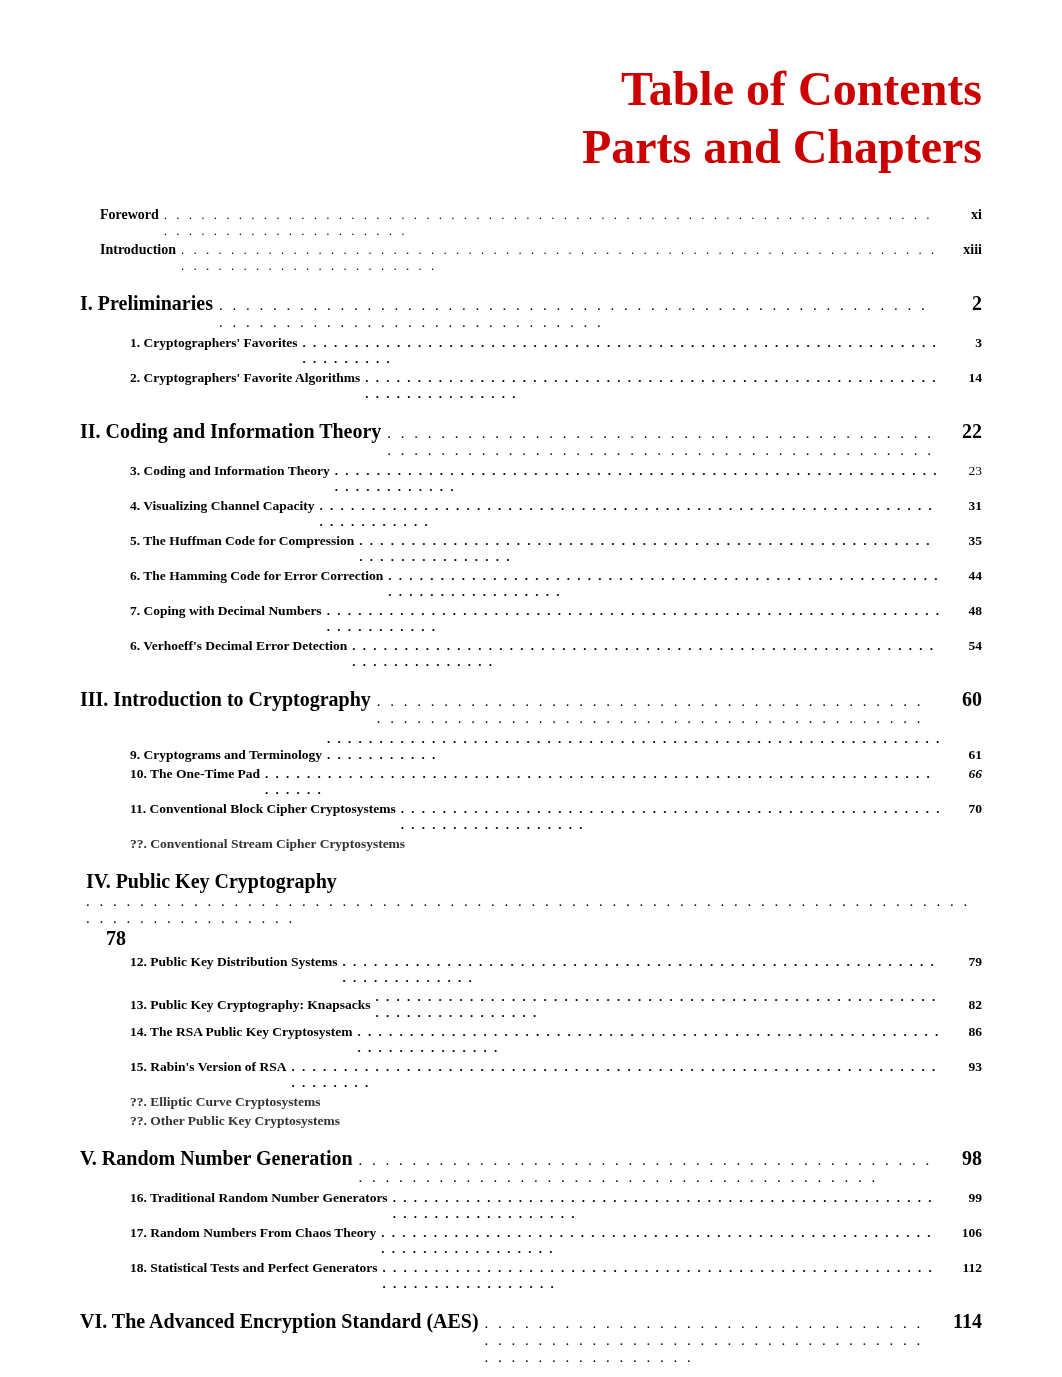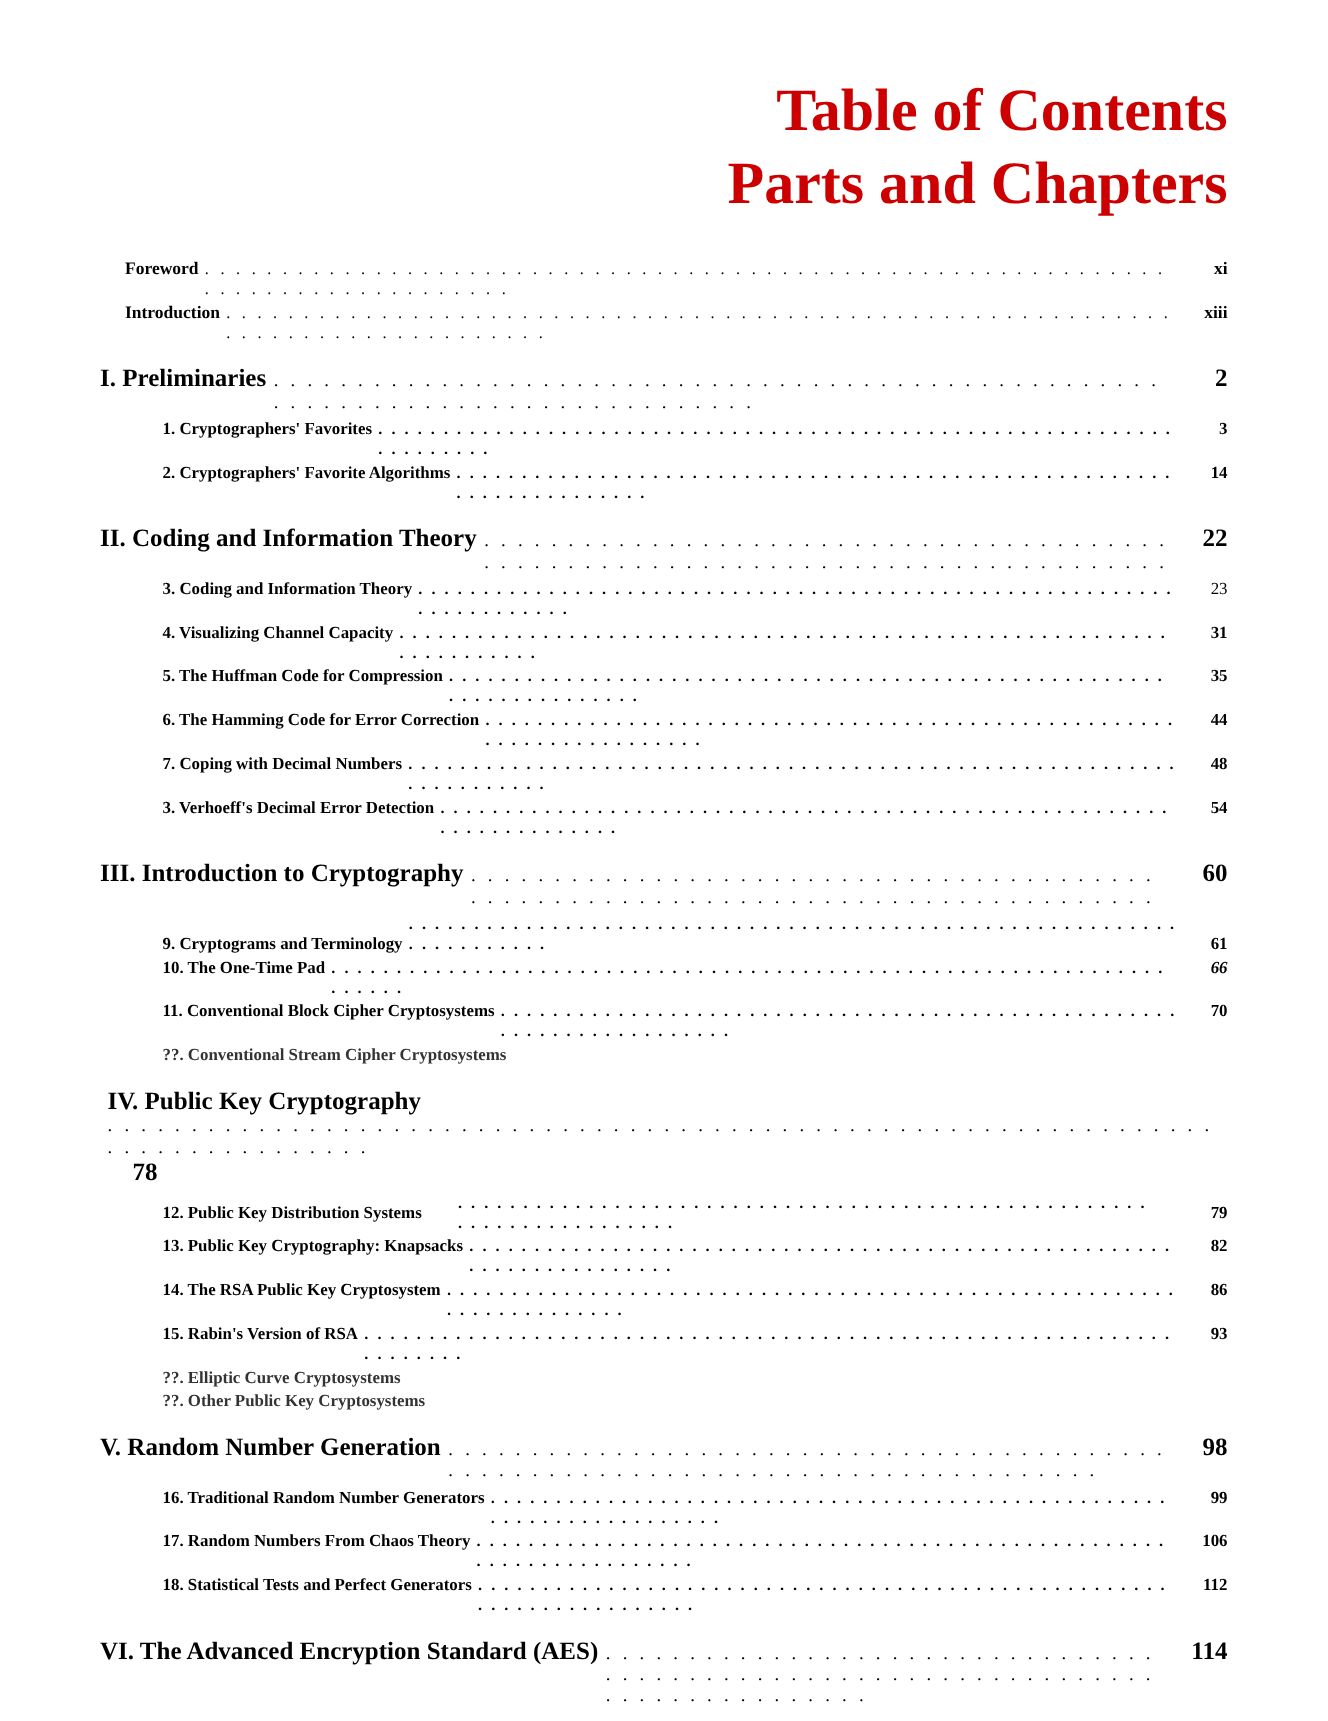--- a/index.html
+++ b/index.html
@@ -84,21 +84,21 @@
       <span style="font-size: 13.5px; font-weight: bold; white-space: nowrap;">6. The Hamming Code for Error Correction</span>
       <span style="flex: 1 1 0%; overflow: hidden; margin: 0px 5px; font-size: 13px; font-weight: bold; letter-spacing: 2px;">. . . . . . . . . . . . . . . . . . . . . . . . . . . . . . . . . . . . . . . . . . . . . . . . . . . . . . . . . . . . . . . . . . . . . .</span>
       <span style="font-size: 13.5px; font-weight: bold; white-space: nowrap; min-width: 35px; text-align: right;">44</span>
     </div>
     <div style="display: flex; align-items: baseline; padding-left: 50px; margin-bottom: 3px;">
       <span style="font-size: 13.5px; font-weight: bold; white-space: nowrap;">7. Coping with Decimal Numbers</span>
       <span style="flex: 1 1 0%; overflow: hidden; margin: 0px 5px; font-size: 13px; font-weight: bold; letter-spacing: 2px;">. . . . . . . . . . . . . . . . . . . . . . . . . . . . . . . . . . . . . . . . . . . . . . . . . . . . . . . . . . . . . . . . . . . . . .</span>
       <span style="font-size: 13.5px; font-weight: bold; white-space: nowrap; min-width: 35px; text-align: right;">48</span>
     </div>
     <div style="display: flex; align-items: baseline; padding-left: 50px; margin-bottom: 3px;">
-      <span style="font-size: 13.5px; font-weight: bold; white-space: nowrap;">3. Verhoeff's Decimal Error Detection</span>
+      <span style="font-size: 13.5px; font-weight: bold; white-space: nowrap;">6. Verhoeff's Decimal Error Detection</span>
       <span style="flex: 1 1 0%; overflow: hidden; margin: 0px 5px; font-size: 13px; font-weight: bold; letter-spacing: 2px;">. . . . . . . . . . . . . . . . . . . . . . . . . . . . . . . . . . . . . . . . . . . . . . . . . . . . . . . . . . . . . . . . . . . . . .</span>
       <span style="font-size: 13.5px; font-weight: bold; white-space: nowrap; min-width: 35px; text-align: right;">54</span>
     </div>
     <div style="display: flex; align-items: baseline; margin-top: 18px; margin-bottom: 4px;">
       <span style="font-size: 20px; font-weight: bold; white-space: nowrap;">III.  Introduction to Cryptography</span>
       <span style="flex: 1 1 0%; overflow: hidden; margin: 0px 6px; font-size: 15px; font-weight: normal; letter-spacing: 3px;">. . . . . . . . . . . . . . . . . . . . . . . . . . . . . . . . . . . . . . . . . . . . . . . . . . . . . . . . . . . . . . . . . . . . . . . . . . . . . . . . . .</span>
       <span style="font-size: 20px; font-weight: bold; white-space: nowrap; min-width: 40px; text-align: right;">60</span>
     </div>
     <div style="display: flex; align-items: flex-end; padding-left: 50px; margin-bottom: 3px;">
       <span style="font-size: 13.5px; font-weight: bold; white-space: nowrap;">9. Cryptograms and Terminology</span>
@@ -114,26 +114,26 @@
       <span style="font-size: 13.5px; font-weight: bold; white-space: nowrap;">11. Conventional Block Cipher Cryptosystems</span>
       <span style="flex: 1 1 0%; overflow: hidden; margin: 0px 5px; font-size: 13px; font-weight: bold; letter-spacing: 2px;">. . . . . . . . . . . . . . . . . . . . . . . . . . . . . . . . . . . . . . . . . . . . . . . . . . . . . . . . . . . . . . . . . . . . . .</span>
       <span style="font-size: 13.5px; font-weight: bold; white-space: nowrap; min-width: 35px; text-align: right;">70</span>
     </div>
     <div style="padding-left: 50px; font-size: 13.5px; font-weight: bold; margin-bottom: 3px; color: rgb(51, 51, 51);">??.  Conventional Stream Cipher Cryptosystems</div>
     <div style="display: flex; align-items: baseline; margin-top: 18px; margin-bottom: 4px; flex-direction: column;">
       <span style="font-size: 20px; font-weight: bold; white-space: nowrap;">IV.  Public Key Cryptography</span>
       <span style="flex: 1 1 0%; overflow: hidden; margin: 0px 6px; font-size: 15px; font-weight: normal; letter-spacing: 3px;">. . . . . . . . . . . . . . . . . . . . . . . . . . . . . . . . . . . . . . . . . . . . . . . . . . . . . . . . . . . . . . . . . . . . . . . . . . . . . . . . . .</span>
       <span style="font-size: 20px; font-weight: bold; white-space: nowrap; min-width: 40px; text-align: right;">78</span>
     </div>
-    <div style="display: flex; align-items: center; padding-left: 50px; margin-bottom: 3px; gap: 24px;">
+    <div style="display: flex; align-items: flex-start; padding-left: 50px; margin-bottom: 3px;">
       <span style="font-size: 13.5px; font-weight: bold; white-space: nowrap;">12. Public Key Distribution Systems</span>
       <span style="flex: 1 1 0%; overflow: hidden; margin: 0px 5px; font-size: 13px; font-weight: bold; letter-spacing: 2px;">. . . . . . . . . . . . . . . . . . . . . . . . . . . . . . . . . . . . . . . . . . . . . . . . . . . . . . . . . . . . . . . . . . . . . .</span>
       <span style="font-size: 13.5px; font-weight: bold; white-space: nowrap; min-width: 35px; text-align: right;">79</span>
     </div>
-    <div style="display: flex; align-items: flex-start; padding-left: 50px; margin-bottom: 3px;">
+    <div style="display: flex; align-items: center; padding-left: 50px; margin-bottom: 3px;">
       <span style="font-size: 13.5px; font-weight: bold; white-space: nowrap;">13. Public Key Cryptography: Knapsacks</span>
       <span style="flex: 1 1 0%; overflow: hidden; margin: 0px 5px; font-size: 13px; font-weight: bold; letter-spacing: 2px;">. . . . . . . . . . . . . . . . . . . . . . . . . . . . . . . . . . . . . . . . . . . . . . . . . . . . . . . . . . . . . . . . . . . . . .</span>
       <span style="font-size: 13.5px; font-weight: bold; white-space: nowrap; min-width: 35px; text-align: right;">82</span>
     </div>
     <div style="display: flex; align-items: baseline; padding-left: 50px; margin-bottom: 3px;">
       <span style="font-size: 13.5px; font-weight: bold; white-space: nowrap;">14. The RSA Public Key Cryptosystem</span>
       <span style="flex: 1 1 0%; overflow: hidden; margin: 0px 5px; font-size: 13px; font-weight: bold; letter-spacing: 2px;">. . . . . . . . . . . . . . . . . . . . . . . . . . . . . . . . . . . . . . . . . . . . . . . . . . . . . . . . . . . . . . . . . . . . . .</span>
       <span style="font-size: 13.5px; font-weight: bold; white-space: nowrap; min-width: 35px; text-align: right;">86</span>
     </div>
     <div style="display: flex; align-items: baseline; padding-left: 50px; margin-bottom: 3px;">

